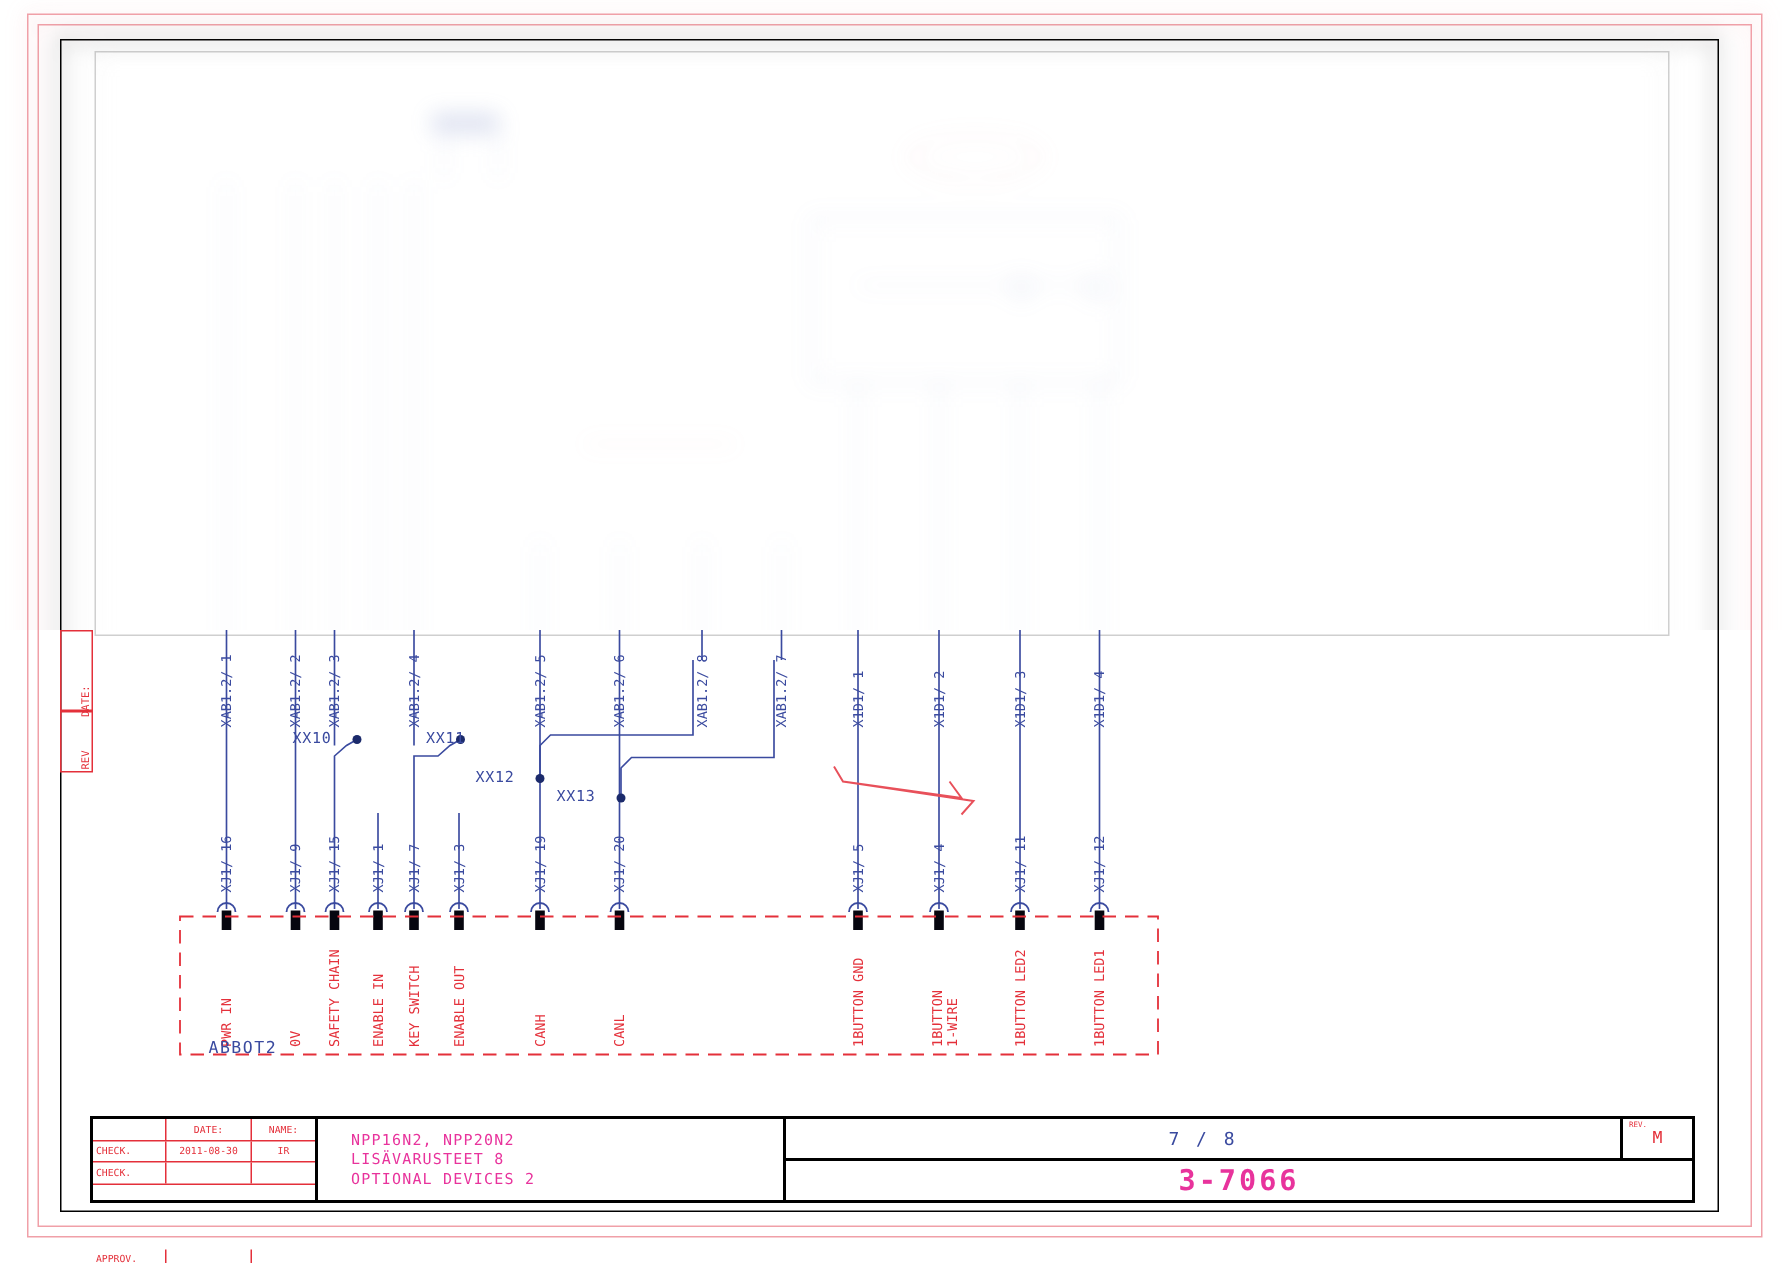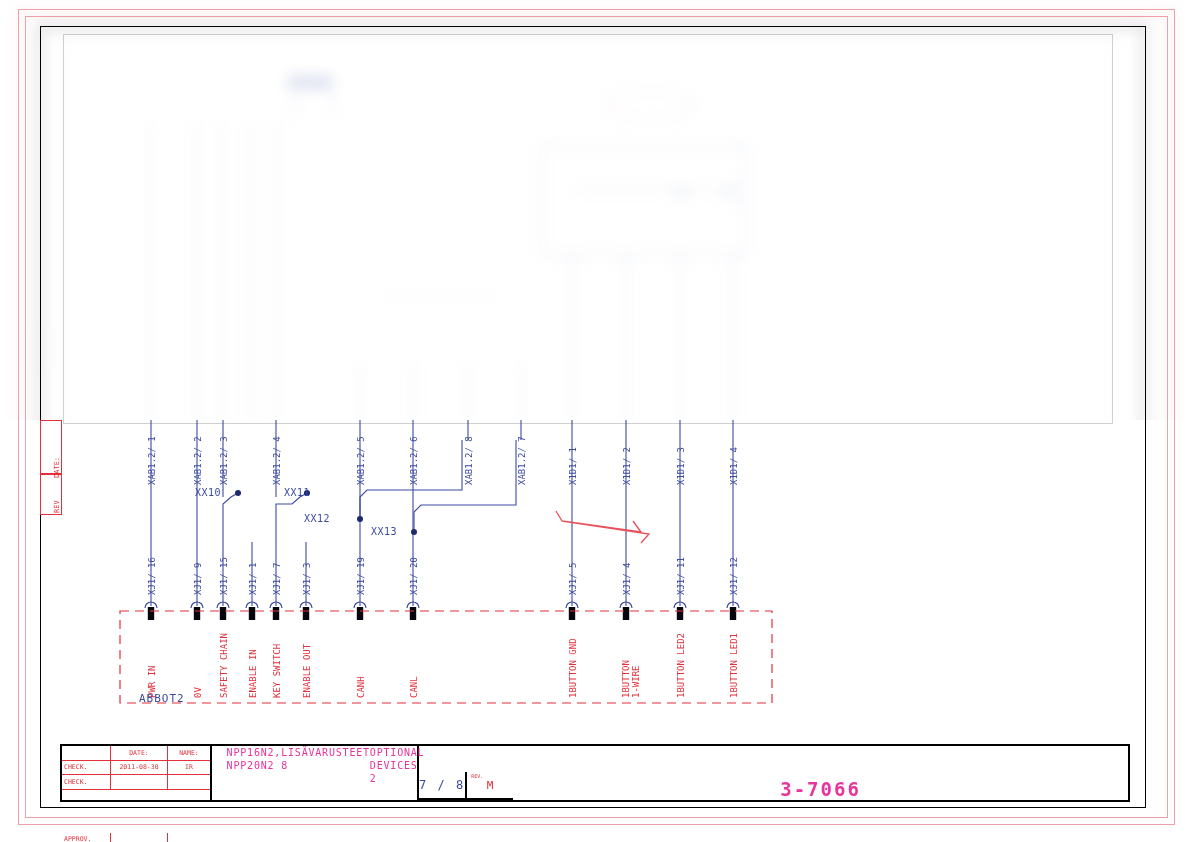--- a/index.html
+++ b/index.html
@@ -30,23 +30,23 @@
 
   
   #titleblock{position:absolute;left:60px;top:744px;width:1070px;height:58px;
               border:2px solid #000;background:#fff;box-sizing:border-box;display:flex;}
   .tb-cell{box-sizing:border-box;position:relative;}
   #tb-logo{width:232px;border-right:2px solid #000;display:flex;align-items:center;
            padding-left:14px;}
   #tb-signoff{width:150px;border-right:2px solid #000;position:relative;}
   #tb-name{width:275px;border-right:2px solid #000;display:flex;flex-direction:column;
            justify-content:center;padding-left:26px;}
-  #tb-model{width:207px;border-right:2px solid #000;display:flex;flex-direction:row;
+  #tb-model{width:312px;border-right:2px solid #000;display:flex;flex-direction:column;
             justify-content:center;padding-left:22px;}
-  #tb-num{flex:1;display:flex;flex-direction:row;align-items:flex-end;}
+  #tb-num{flex:1;display:flex;flex-direction:column;}
 
   .signoff-row{display:flex;height:25%;border-bottom:1px solid #e4303a;}
   .signoff-row:last-child{border-bottom:none;margin-top:43px;}
   .so-a{width:46px;border-right:1px solid #e4303a;font-size:6.5px;color:#e4303a;
         display:flex;align-items:center;padding-left:2px;}
   .so-b{width:56px;border-right:1px solid #e4303a;font-size:6.5px;color:#e4303a;
         display:flex;align-items:center;justify-content:center;}
   .so-c{flex:1;font-size:6.5px;color:#e4303a;display:flex;align-items:center;
         justify-content:center;}
 
@@ -217,21 +217,21 @@
       <div class="lbl blue vert" style="left: 677px; top: 595px;">XJ1/ 11</div>
       <div class="lbl red vert" style="left: 677px; top: 698px;">1BUTTON LED2</div>
       <div class="lbl blue vert" style="left: 730px; top: 485px;">X1D1/ 4</div>
       <div class="lbl blue vert" style="left: 730px; top: 595px;">XJ1/ 12</div>
       <div class="lbl red vert" style="left: 730px; top: 698px;">1BUTTON LED1</div>
     </div>
 
   <div id="junclabels">
       <div class="lbl blue" style="left: 195px; top: 488px; font-size: 10px; letter-spacing: 0.5px;">XX10</div>
       <div class="lbl blue" style="left: 252px; top: 488px; font-size: 10px; letter-spacing: 0.5px; margin-left: 32px;">XX11</div>
-      <div class="lbl blue" style="left: 304px; top: 514px; font-size: 10px; letter-spacing: 0.5px; text-align: center;">XX12</div>
+      <div class="lbl blue" style="left: 317px; top: 514px; font-size: 10px; letter-spacing: 0.5px; text-align: center;">XX12</div>
       <div class="lbl blue" style="left: 371px; top: 527px; font-size: 10px; letter-spacing: 0.5px;">XX13</div>
     </div>
 
   <div class="lbl blue" style="left:139px;top:694px;font-size:11px;letter-spacing:1px;">ABBOT2</div>
 
   <div id="titleblock">
 
 
     <div class="tb-cell" id="tb-signoff">
       <div class="signoff-row">

